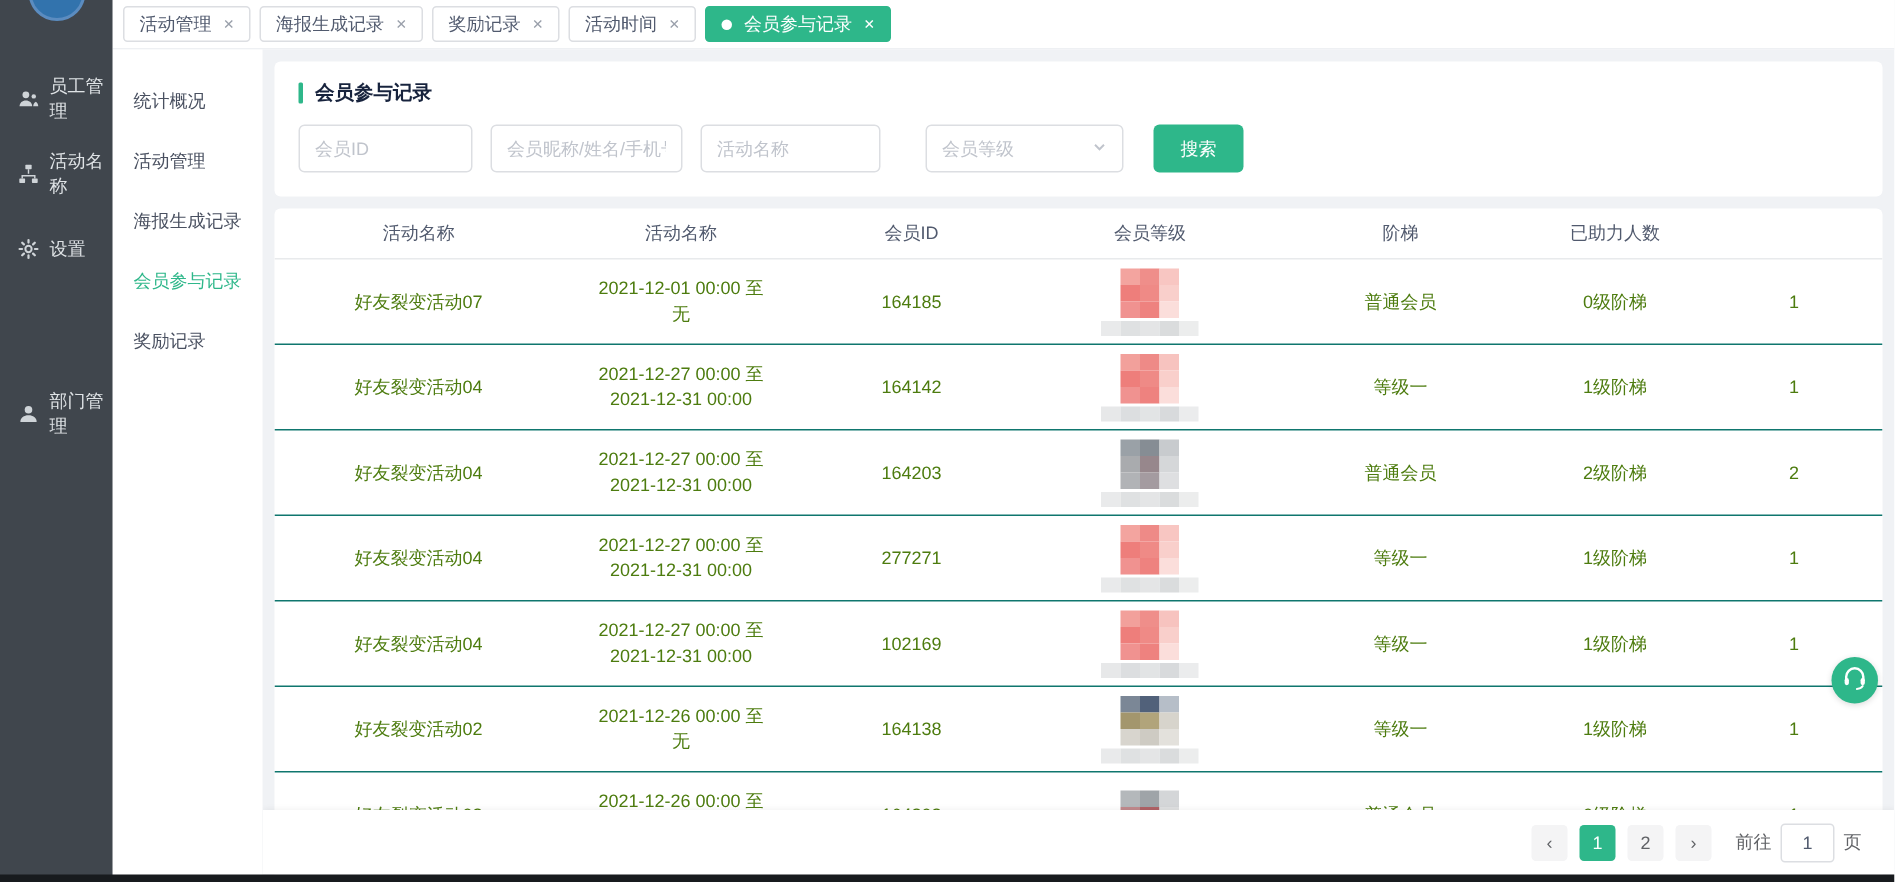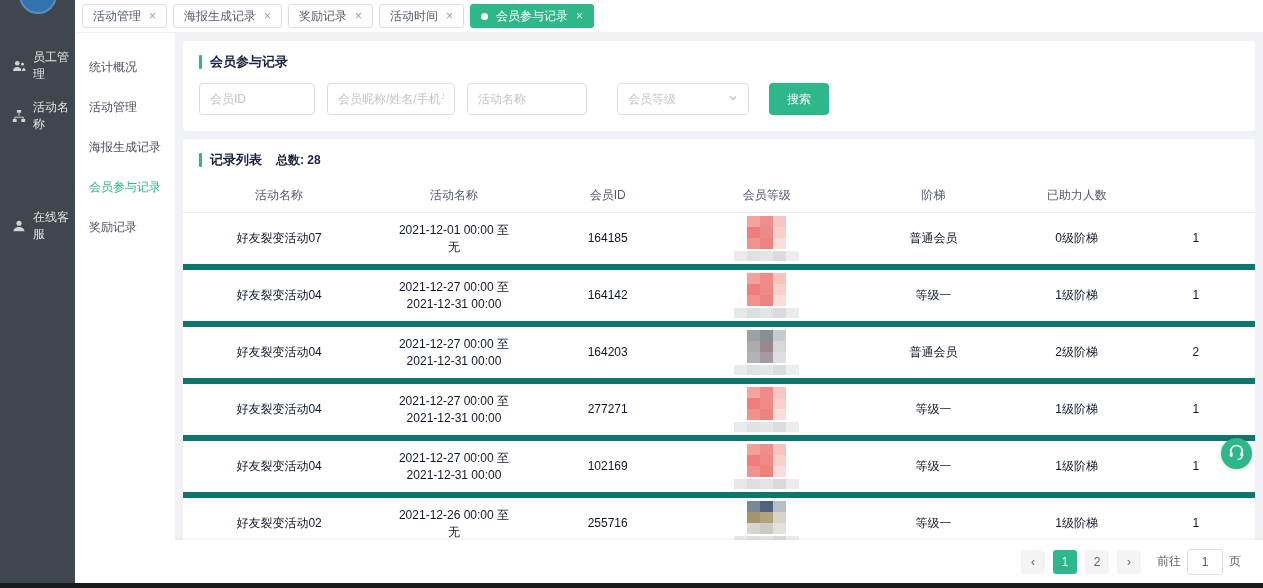--- a/index.html
+++ b/index.html
@@ -51,21 +51,21 @@
   .sel { width:132px; height:32px; border:1px solid #dcdee2; border-radius:4px;
     display:flex; align-items:center; justify-content:space-between; padding:0 10px;
     font-size:12px; color:#c0c4cc; cursor:pointer; background:#fff; }
   .btn-search { height:32px; padding:0 18px; background:var(--accent,#2eb78a); color:#fff;
     font-size:12px; border:none; border-radius:4px; cursor:pointer; margin-left:8px; font-family:inherit; }
 
   .list-card { margin-top:8px; height:520px; overflow:hidden; }
   .thead,.trow { display:grid; grid-template-columns:17% 16% 13% 17% 14.5% 12.5% 10%;
     align-items:center; text-align:center; }
   .thead { height:34px; font-size:12px; color:#515a6e; border-bottom:1px solid #e8eaec; padding:0 6px; }
-  .trow { height:57px; font-size:12px; color:#0f172a; border-bottom:6px solid #0f766e; padding:0 6px; }
+  .trow { height:57px; font-size:12px; color:#4d7c0f; border-bottom:1px solid #0f766e; padding:0 6px; }
   .tcell { line-height:17px; }
   .avatar { display:grid; grid-template-columns:repeat(3,13px); grid-auto-rows:11px;
     width:39px; margin:0 auto; }
   .nameblur { display:grid; grid-template-columns:repeat(5,13px); grid-auto-rows:10px;
     width:65px; margin:2px auto 0 auto; }
 
   
   .footer { position:absolute; left:0; right:0; bottom:5px; height:43px; background:#fff;
     box-shadow:0 -1px 4px rgba(0,0,0,.06); display:flex; align-items:center;
     justify-content:flex-end; padding-right:22px; gap:8px; z-index:2; }
@@ -106,29 +106,47 @@
         <span class="icn">
           <svg viewBox="0 0 16 16" width="14" height="14">
               <rect x="5.6" y="1" width="4.8" height="3.4" rx="0.5" fill="currentColor"></rect>
               <rect x="1" y="11.4" width="4.4" height="3.4" rx="0.5" fill="currentColor"></rect>
               <rect x="10.6" y="11.4" width="4.4" height="3.4" rx="0.5" fill="currentColor"></rect>
               <path d="M8 4.4v3.4M3.2 11.4V9.4h9.6v2M12.8 9.4v0" fill="none" stroke="currentColor" stroke-width="1.1"></path>
             </svg>
         </span>
         <span>活动名称</span>
       </div>
+      <div class="side-item">
+        <span class="icn">
+          <svg viewBox="0 0 16 16" width="14" height="14">
+              <circle cx="8" cy="8" r="2.4" fill="none" stroke="currentColor" stroke-width="1.5"></circle>
+              <g stroke="currentColor" stroke-width="1.7" stroke-linecap="round">
+                <line x1="8" y1="1.2" x2="8" y2="3.1"></line>
+                <line x1="8" y1="12.9" x2="8" y2="14.8"></line>
+                <line x1="1.2" y1="8" x2="3.1" y2="8"></line>
+                <line x1="12.9" y1="8" x2="14.8" y2="8"></line>
+                <line x1="3.2" y1="3.2" x2="4.5" y2="4.5"></line>
+                <line x1="11.5" y1="11.5" x2="12.8" y2="12.8"></line>
+                <line x1="3.2" y1="12.8" x2="4.5" y2="11.5"></line>
+                <line x1="11.5" y1="4.5" x2="12.8" y2="3.2"></line>
+              </g>
+            </svg>
+        </span>
+        <span>设置</span>
+      </div>
       <div class="side-gap"></div>
       <div class="side-item">
         <span class="icn">
           <svg viewBox="0 0 16 16" width="14" height="14" fill="currentColor">
               <circle cx="8" cy="4.8" r="2.9"></circle>
               <path d="M1.8 14c0-3.1 2.7-5 6.2-5s6.2 1.9 6.2 5z"></path>
             </svg>
         </span>
-        <span>在线客服</span>
+        <span>部门管理</span>
       </div>
     </div>
   </div>
 
   <div class="right">
 
     <div class="tabbar">
       <div class="tab">
         <span>活动管理</span>
         <span class="close">×</span>
@@ -179,25 +197,20 @@
                 <svg width="10" height="10" viewBox="0 0 10 10">
                     <path d="M2 3.5l3 3 3-3" stroke="#c0c4cc" fill="none" stroke-width="1.3"></path>
                   </svg>
               </span>
             </div>
             <button class="btn-search">搜索</button>
           </div>
         </div>
 
         <div class="card list-card">
-          <div class="card-title">
-            <span class="tmark"></span>
-            <span class="ttext">记录列表</span>
-            <span class="ttotal">总数: 28</span>
-          </div>
           <div class="thead">
             <div>活动名称</div>
             <div>活动名称</div>
             <div>会员ID</div>
             <div>会员等级</div>
             <div>阶梯</div>
             <div>已助力人数</div>
           </div>
           <div>
   <div class="trow">
@@ -359,21 +372,21 @@
     <div class="tcell">1级阶梯</div>
     <div class="tcell">1</div>
   </div>
 
   <div class="trow">
     <div class="tcell">好友裂变活动02</div>
     <div class="tcell">
       <div>2021-12-26 00:00 至</div>
       <div>无</div>
     </div>
-    <div class="tcell">255716</div>
+    <div class="tcell">164138</div>
     <div class="tcell">
       <div class="avatar">
                     <div style="background: rgb(123, 135, 150);"></div>
                     <div style="background: rgb(81, 97, 122);"></div>
                     <div style="background: rgb(182, 190, 200);"></div>
                     <div style="background: rgb(163, 150, 109);"></div>
                     <div style="background: rgb(177, 164, 123);"></div>
                     <div style="background: rgb(215, 212, 204);"></div>
                     <div style="background: rgb(216, 213, 206);"></div>
                     <div style="background: rgb(206, 203, 195);"></div>

